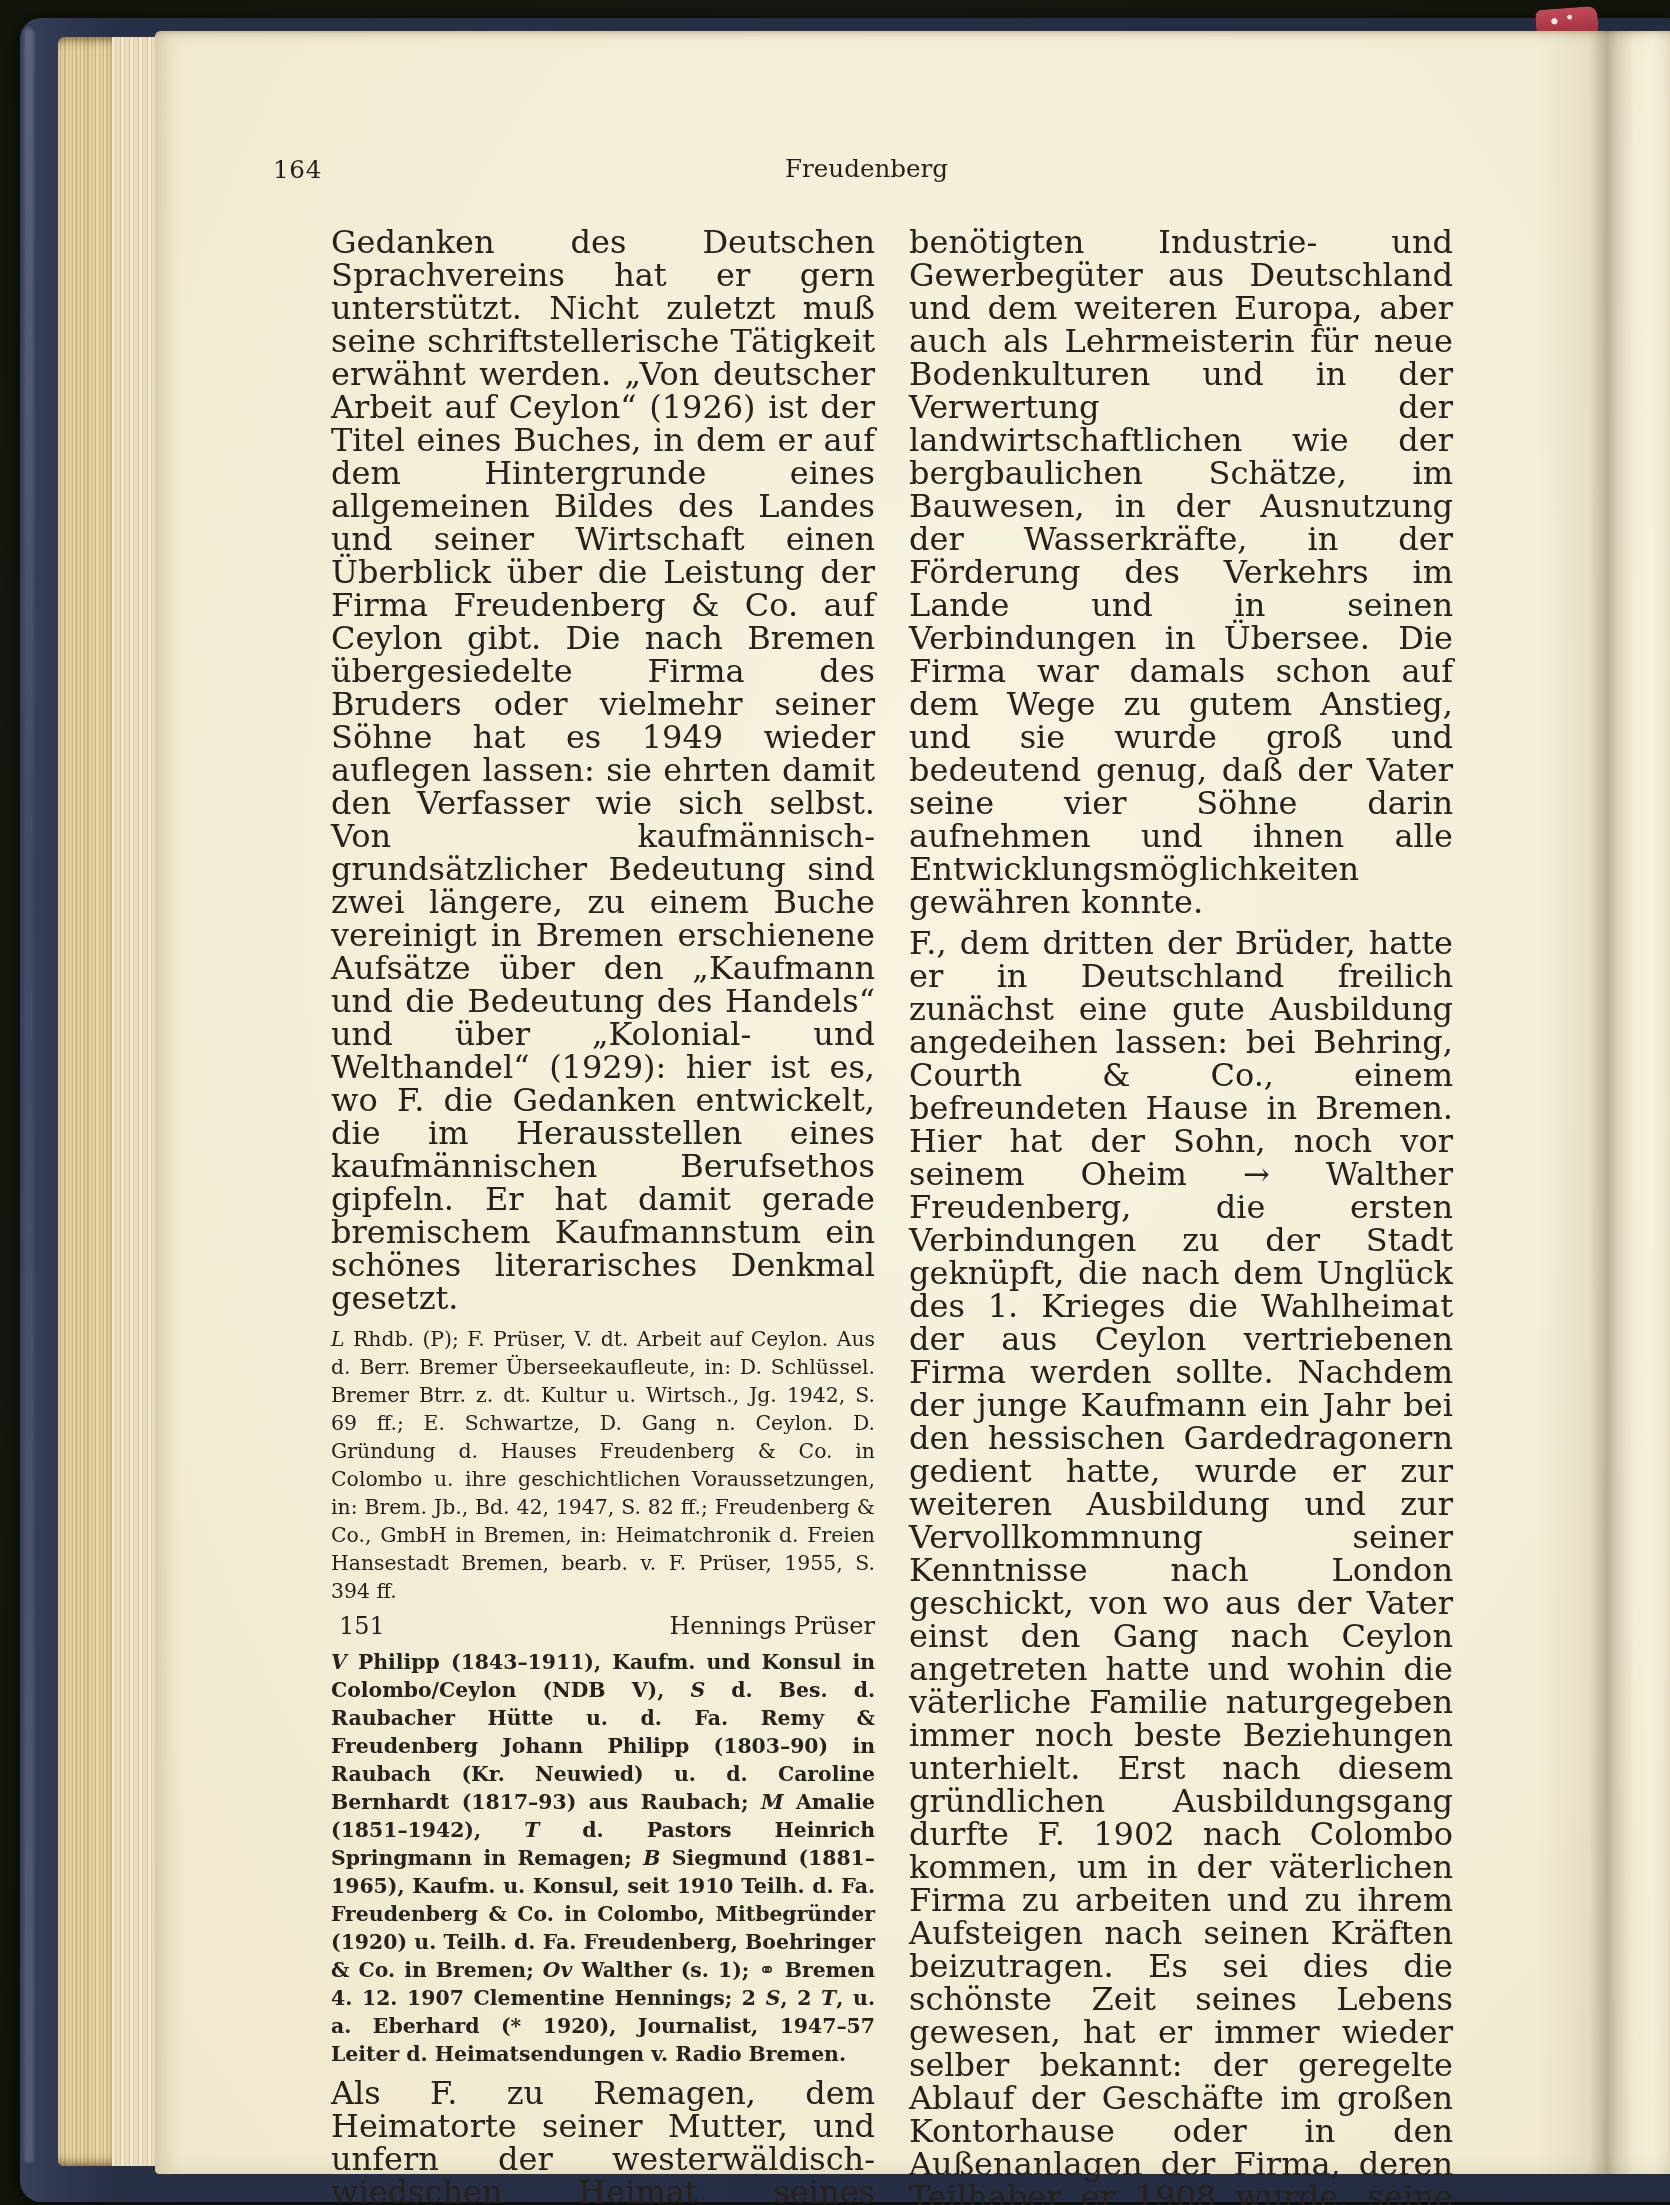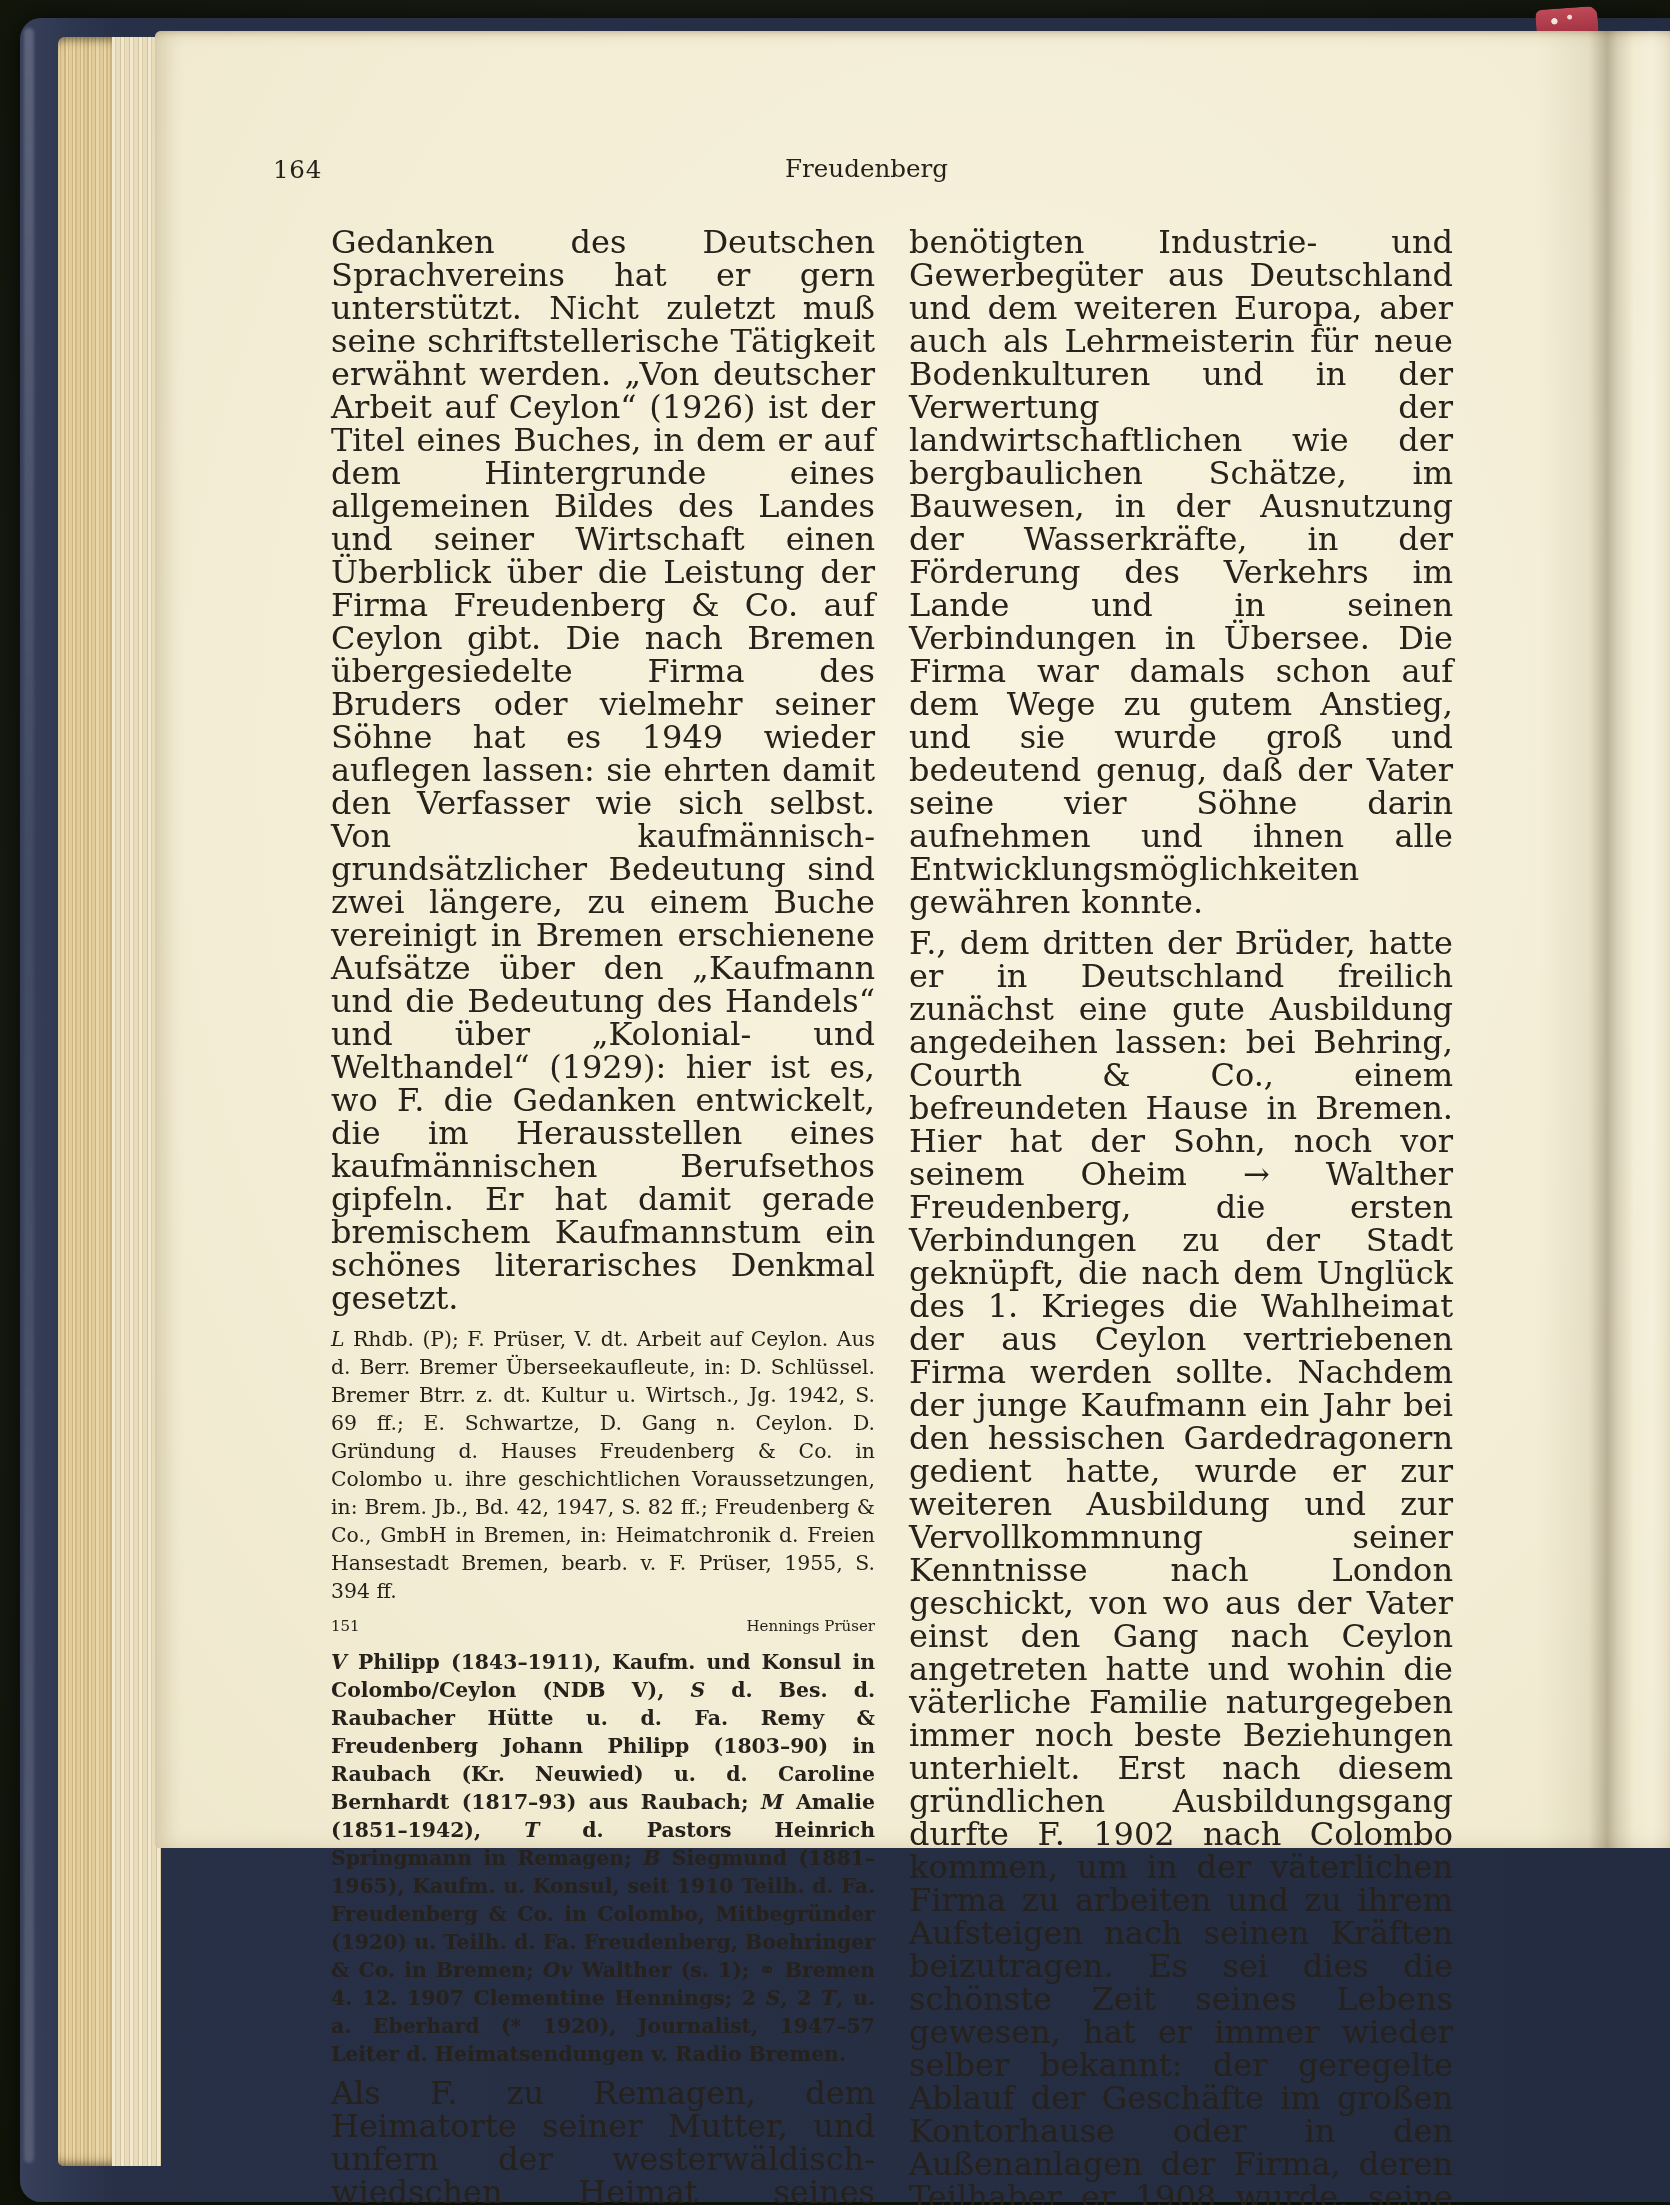--- a/index.html
+++ b/index.html
@@ -41,21 +41,21 @@
     position:absolute;left:1536px;top:8.4px;width:62px;height:31px;
     background:
       radial-gradient(circle at 30% 40%, #f0e6e0 0 2.8px, transparent 3.5px),
       radial-gradient(circle at 55% 30%, #e8dcd4 0 2.1px, transparent 2.8px),
       linear-gradient(180deg,#c04a58,#9c2e3e);
     border-radius:7px 9.8px 2.8px 2.8px;
     transform:rotate(-4deg);
   }
   
   .book-page{
-    position:absolute;left:155px;top:31px;width:1516px;height:1817px;
+    position:absolute;left:155px;top:31px;width:1516px;height:2143px;
     background:radial-gradient(ellipse at 55% 40%, #f8f3df 0%, #f4eed7 55%, #efe8cd 100%);
     border-radius:5.6px 0 0 4.2px;
     box-shadow:inset 11.2px 0 18px rgba(130,105,55,.22), inset 0 4.2px 7px -4.2px rgba(120,95,50,.45);
   }
   .gutter-shadow{
     position:absolute;top:0;right:0;width:133px;height:100%;
     background:linear-gradient(90deg,
       rgba(0,0,0,0) 0%,
       rgba(110,95,55,.10) 38%,
       rgba(75,62,32,.34) 52%,
@@ -83,21 +83,21 @@
   .body-para{
     font-size:32px;line-height:33px;margin:0;
     text-align:justify;word-spacing:0.7px;
   }
   .body-para + .body-para{margin-top:8.4px;}
   .biblio{
     font-size:20.4px;line-height:28px;margin:9.8px 0 0 0;text-align:justify;
   }
   .sig-row{
     display:flex;justify-content:space-between;align-items:baseline;
-    margin-top:5.6px;font-size:15px;line-height:33px;
+    margin-top:5.6px;font-size:24px;line-height:33px;margin-left:8px;
   }
   .entry-head{
     font-size:24px;line-height:33px;margin:41px 0 0 0;text-align:justify;
   }
   .genealogy{
     font-size:20.4px;line-height:28px;margin:4.2px 0 0 0;text-align:justify;font-weight:bold;
   }
   .bio-para{margin-top:9.8px;}
   i{font-style:italic;}
 </style>

